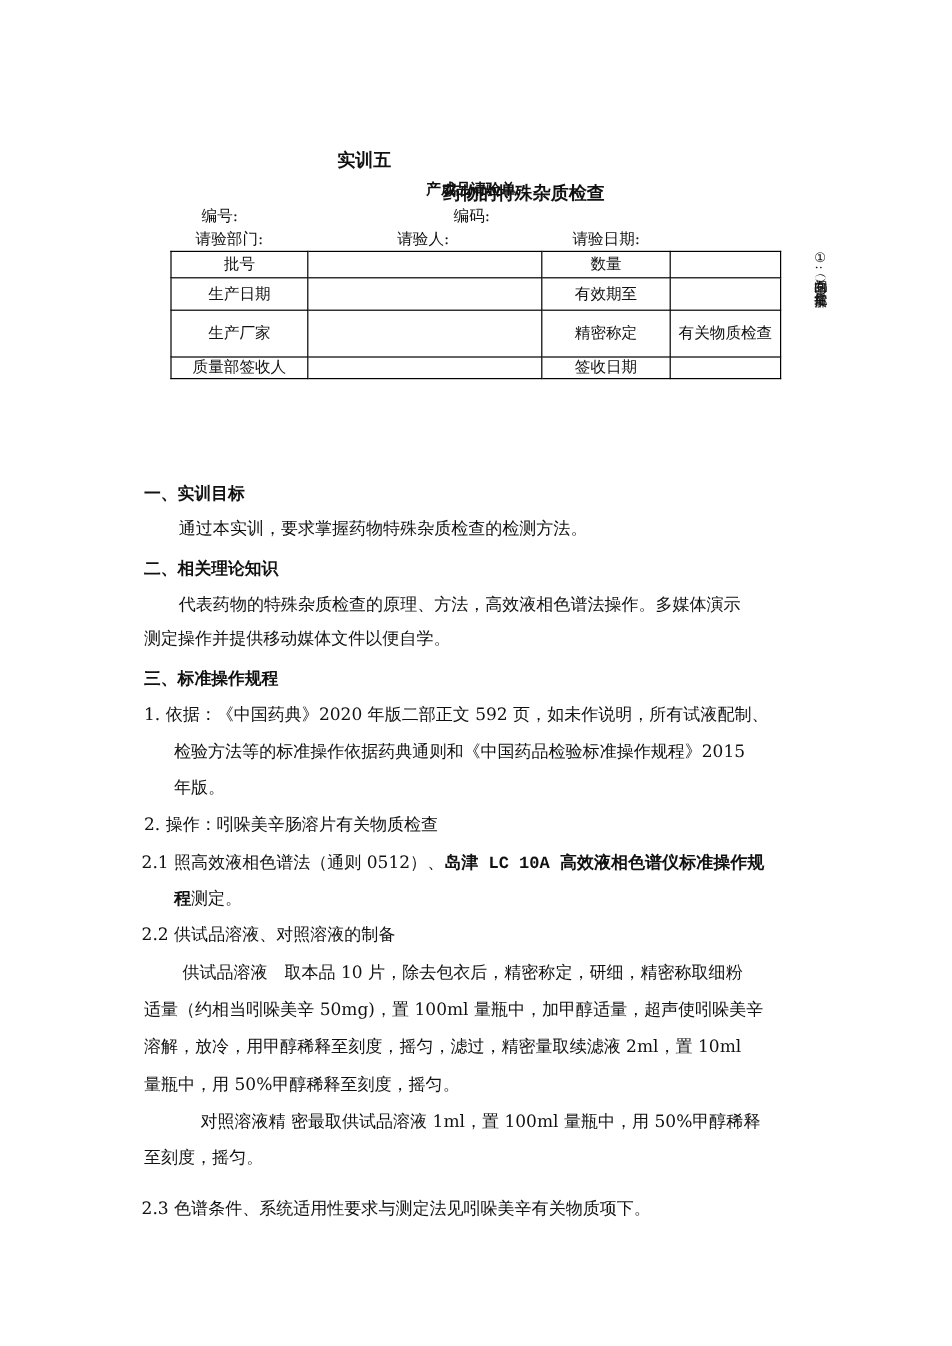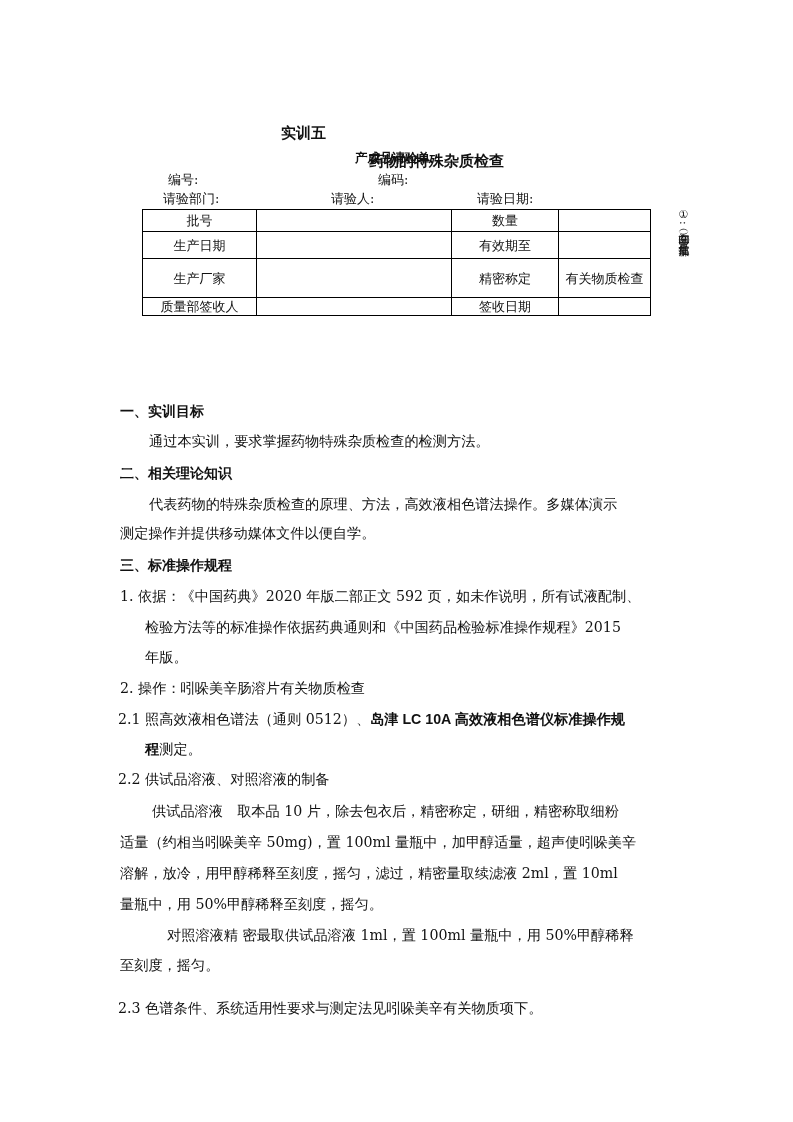--- a/index.html
+++ b/index.html
@@ -8,21 +8,21 @@
   .abs { position:absolute; white-space:nowrap; }
   .title { font-family:"DejaVu Sans","Liberation Sans",sans-serif; font-weight:bold; font-size:15px; top:124px; }
   .subtitle { font-family:"DejaVu Sans","Liberation Sans",sans-serif; font-weight:bold; font-size:12.5px; top:150px; left:355px; }
   .meta { font-size:13px; }
   table.form { position:absolute; left:142px; top:209px; border-collapse:collapse; font-size:13px; }
   table.form td { border:1px solid #000; text-align:center; padding:0 4px; line-height:17px; }
   td.bold { font-family:"DejaVu Sans","Liberation Sans",sans-serif; font-weight:bold; text-align:left !important; padding-left:6px !important; }
   .side-note { position:absolute; left:676px; top:208px; width:14px; font-size:11px; line-height:13px; writing-mode:vertical-rl; letter-spacing:0px; }
   .h { font-family:"DejaVu Sans","Liberation Sans",sans-serif; font-weight:bold; font-size:14px; left:120px; }
   .p { font-size:14.2px; line-height:31px; }
-  .b { font-family:Liberation Sans, sans-serif; font-weight:bold; }
+  .b { font-family:Liberation Mono, monospace; font-weight:bold; }
 </style>
 </head>
 <body>
 
 <div>
   <div class="abs title" style="left:281px;">实训五</div>
   <div class="abs title" style="left:369px;margin-top:28px;">药物的特殊杂质检查</div>
 
   <div class="abs subtitle">产成品请验单</div>
 

